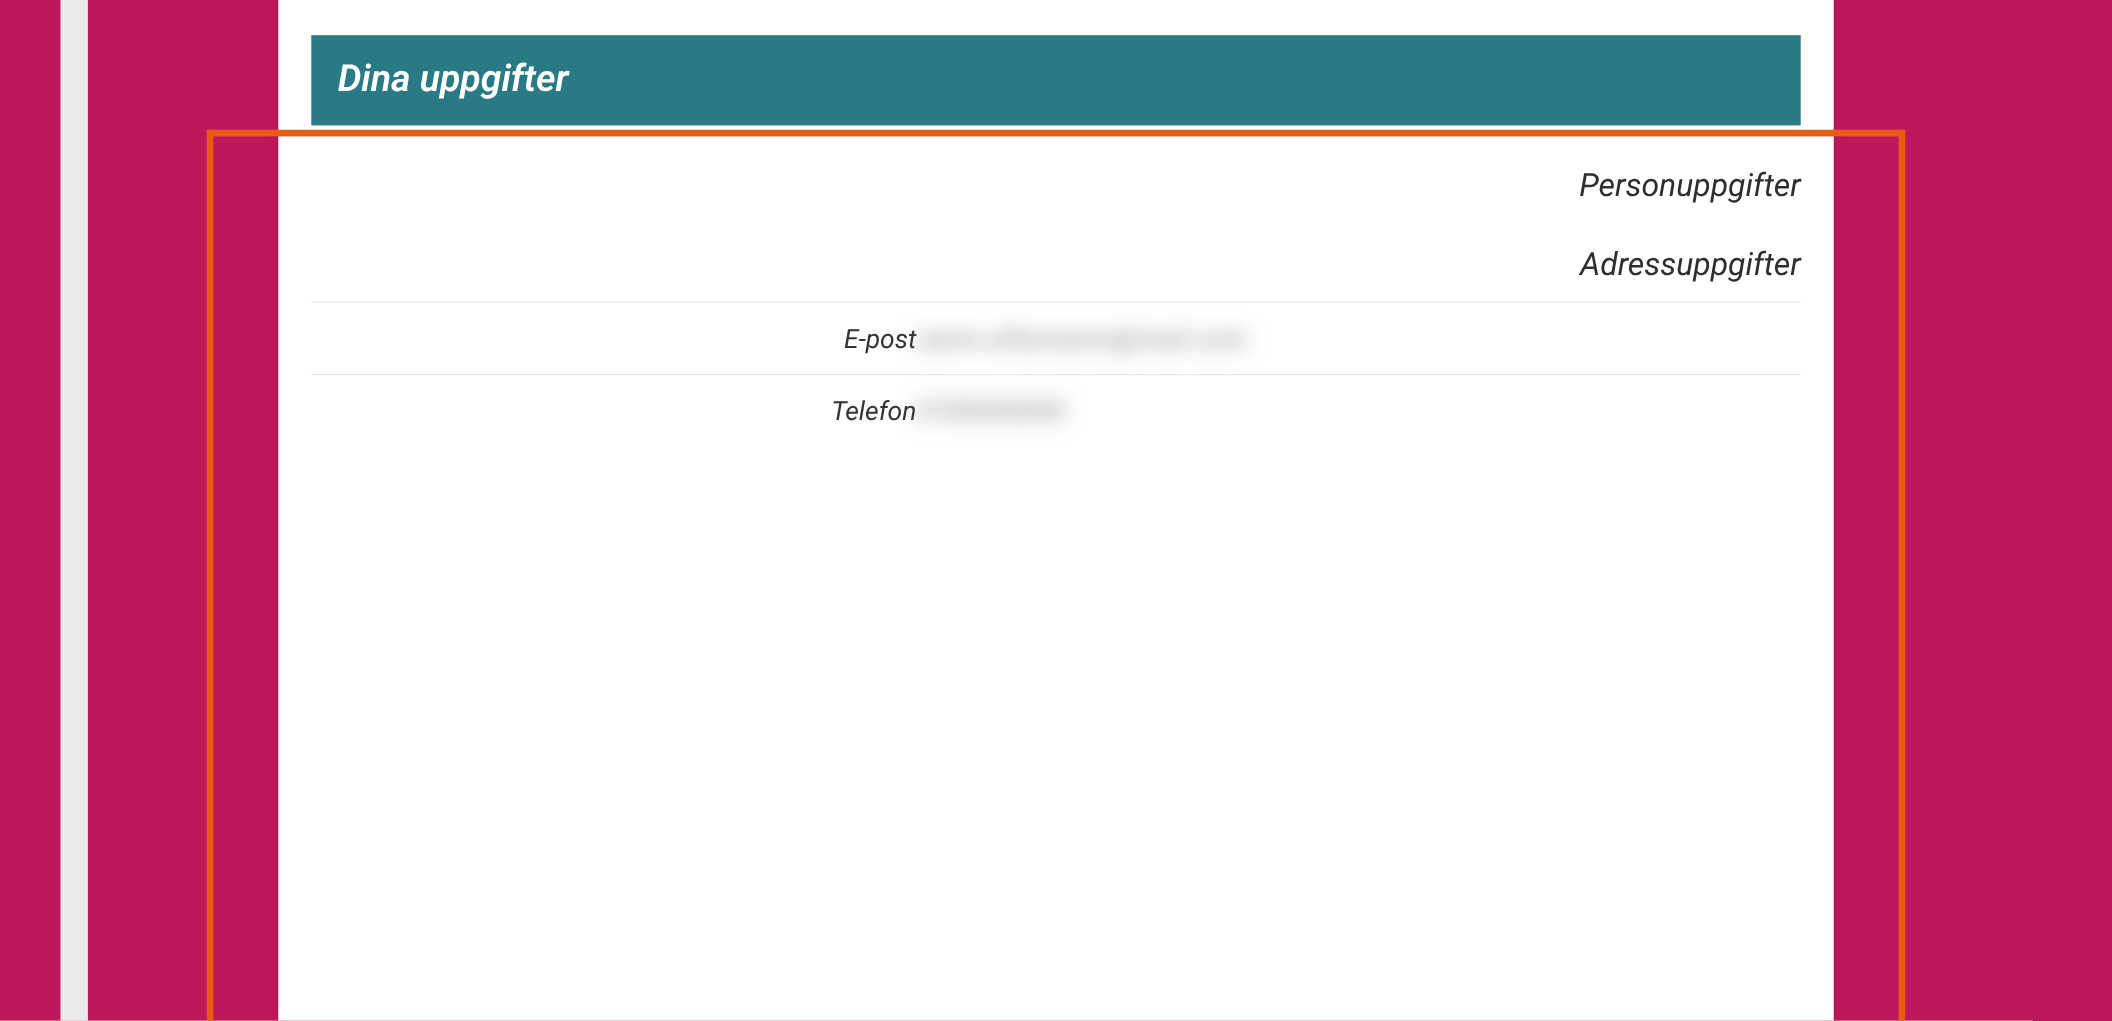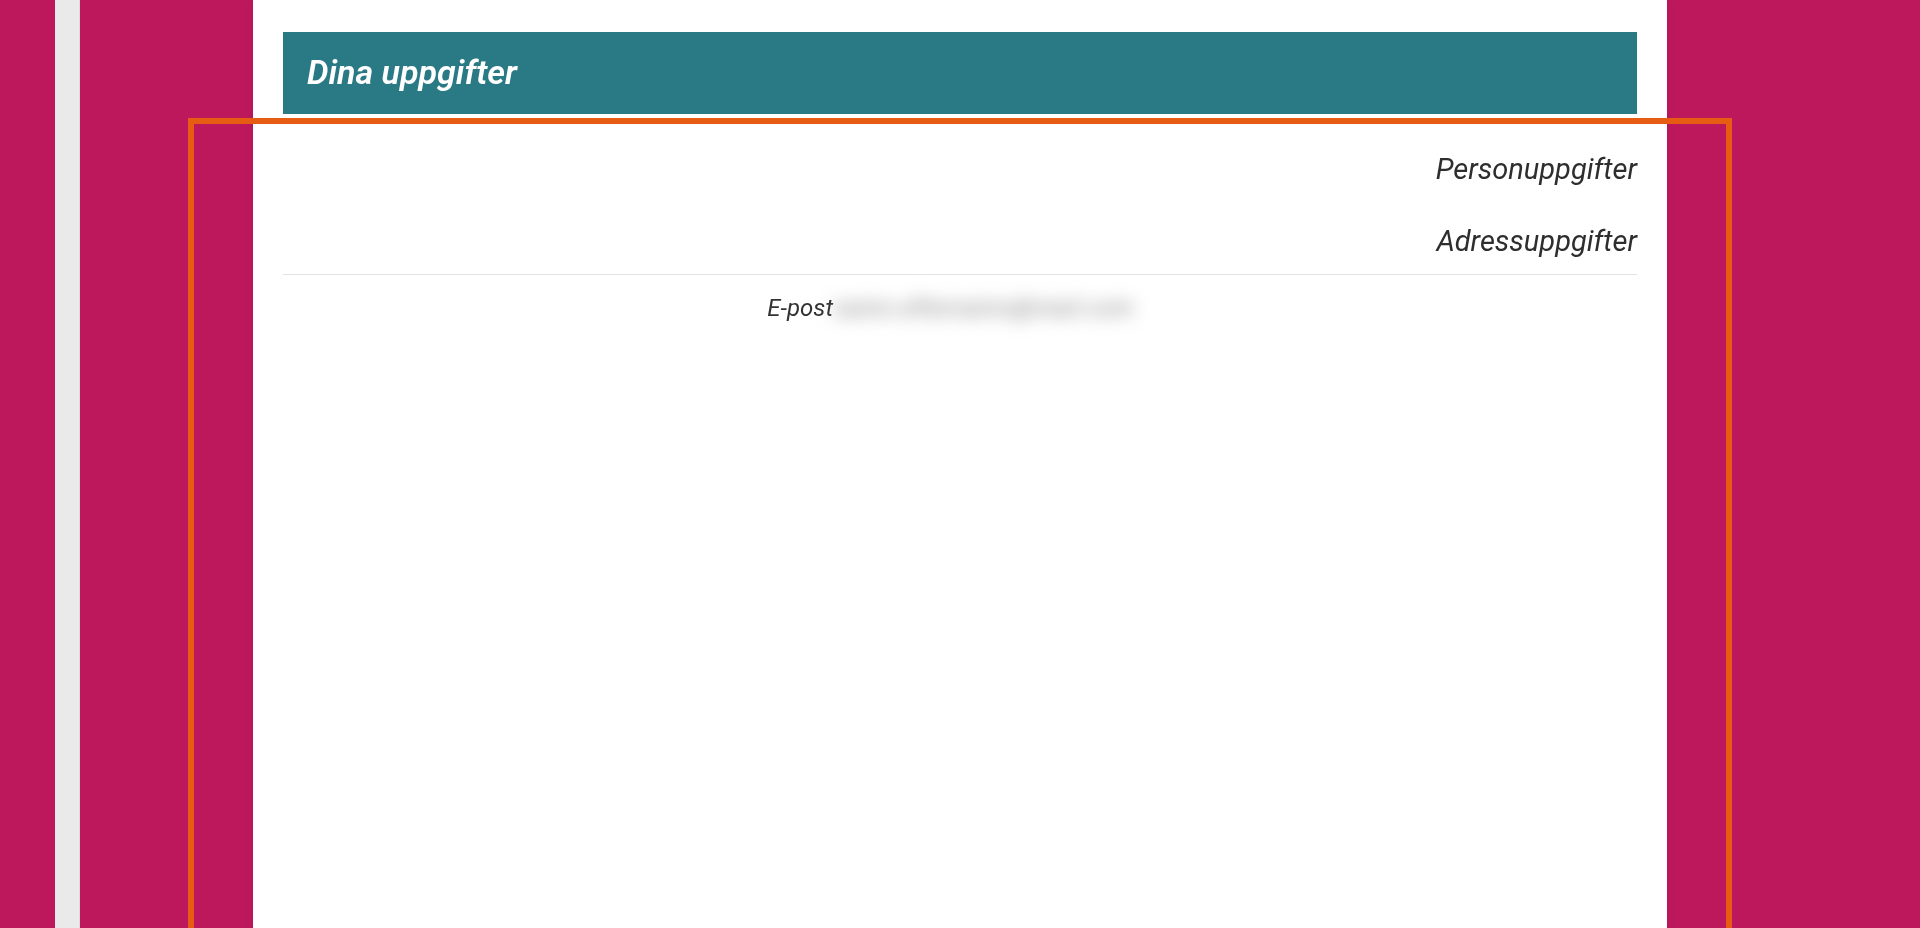--- a/index.html
+++ b/index.html
@@ -111,17 +111,21 @@
         <h2 class="section-title">Personuppgifter</h2>
       </div>
 
 
       <div class="section">
         <h2 class="section-title">Adressuppgifter</h2>
         <div class="row">
           <div class="label">E-post</div>
           <div class="value">namn.efternamn@mail.com</div>
         </div>
+        <div class="row">
+          <div class="label">Telefon</div>
+          <div class="value">0700000000</div>
+        </div>
       </div>
 
     </div>
   </div>
 </div>
 
 </body></html>

